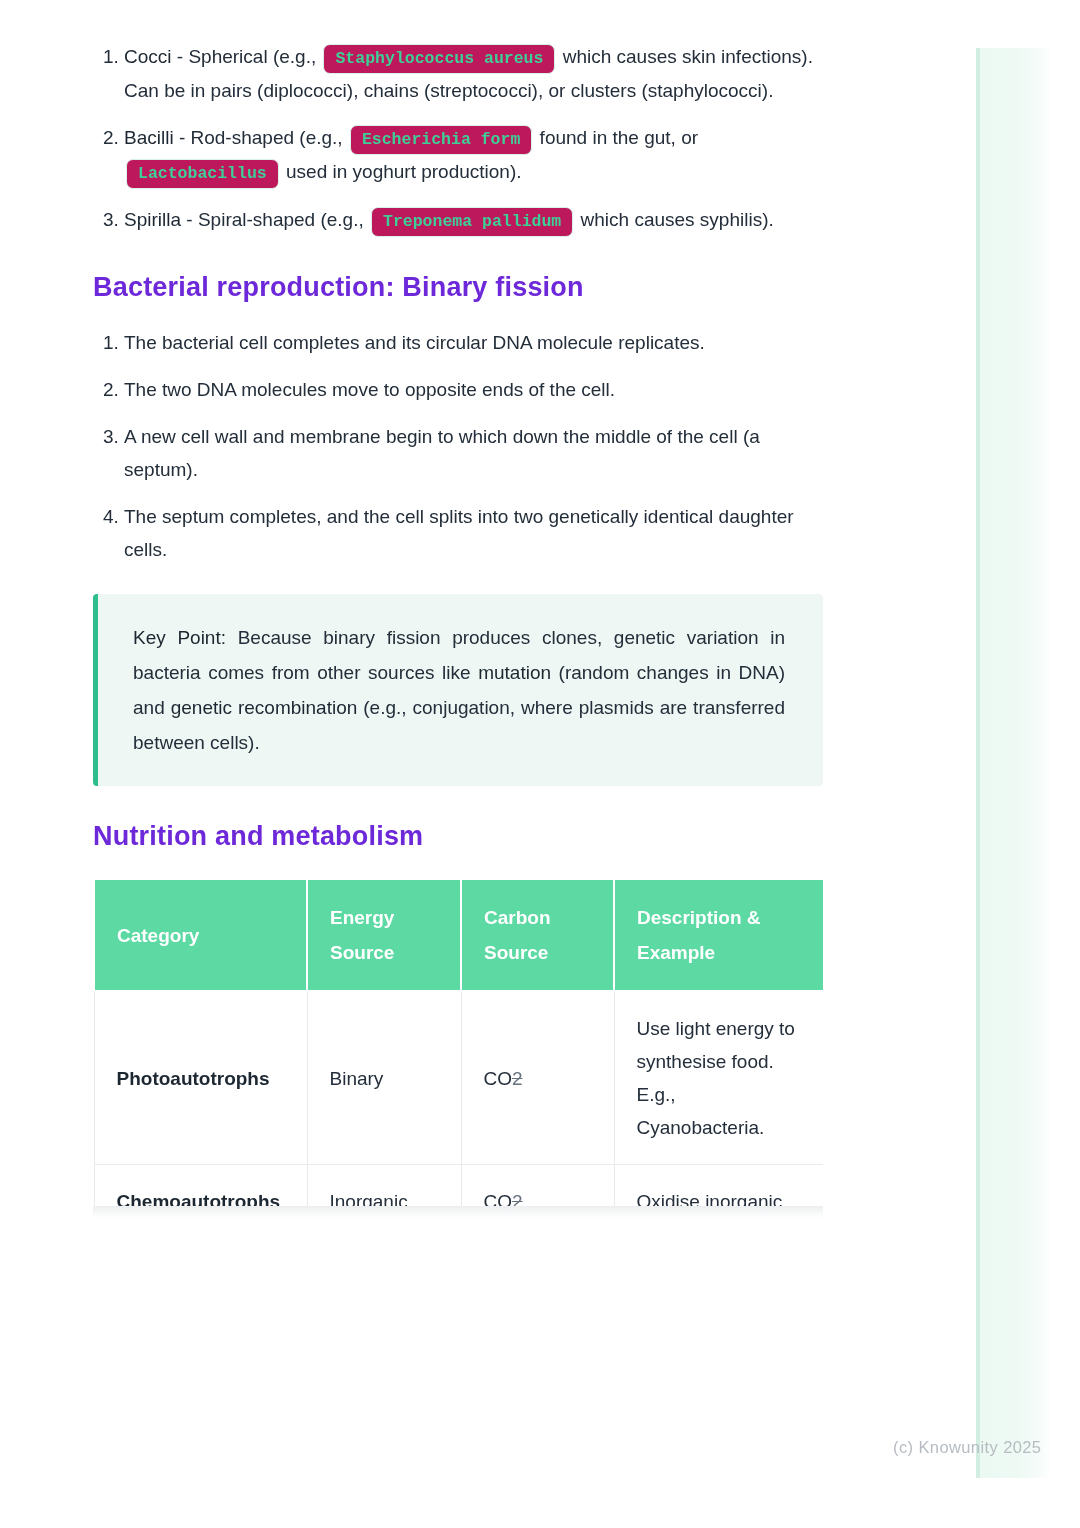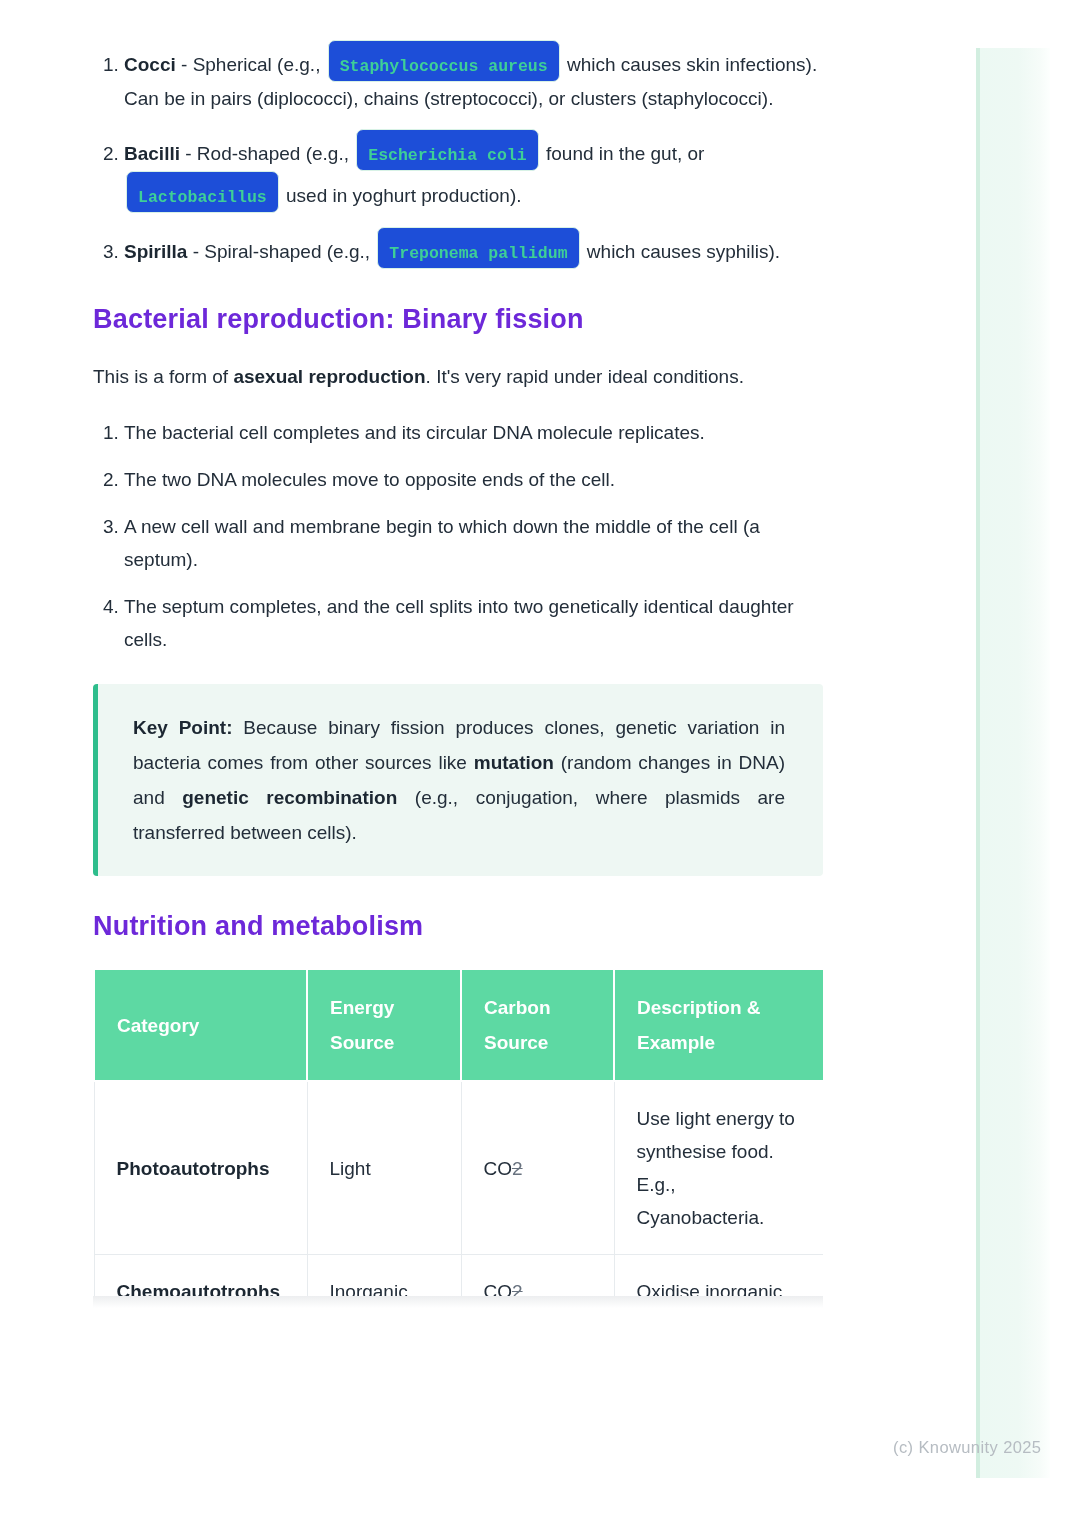--- a/index.html
+++ b/index.html
@@ -17,30 +17,30 @@
     background:linear-gradient(to right,#ecf9f3 0%,#eef9f4 55%,#f6fcf9 85%,#fdfffe 100%);
     border-left:4px solid #d2eee0;
     z-index:0;
   }
   .content{position:absolute;left:93px;top:40px;width:730px;z-index:1;}
 
   
   ol.num-list{margin:0;padding:0 0 0 31px;font-size:19px;line-height:33px;}
   ol.num-list li{margin:0 0 14px 0;}
   ol.num-list li:last-child{margin-bottom:0;}
-  .seg-bold{font-weight:700;color:#1c2732;}
+  .seg-bold{font-weight:400;color:#1c2732;}
 
   
   .code-badge{
     display:inline-block;
     font-family:"Liberation Mono","DejaVu Sans Mono",monospace;
     font-weight:700;font-size:16.5px;line-height:21px;
-    color:#3ecf97;background:#1d4ed8;
+    color:#3ecf97;background:#be185d;
     border:1.5px solid #d8f2e6;border-radius:7px;
-    padding:15px 11px 4px;margin:0 2px;
+    padding:3px 11px 4px;margin:0 2px;
     white-space:nowrap;vertical-align:baseline;
   }
 
   .heading{
     margin:34px 0 0 0;
     font-size:27px;line-height:32px;font-weight:700;
     color:#6d28d9;letter-spacing:.2px;
   }
   .para{margin:25px 0 0 0;font-size:19px;line-height:33px;}
   .steps{margin-top:23px !important;}
@@ -95,27 +95,26 @@
 </head>
 <body>
 
 <div class="page">
   <div class="side-strip"></div>
 
   <main class="content">
 
     <ol class="num-list">
         <li><strong class="seg-bold">Cocci</strong><span> - Spherical (e.g., </span><span class="code-badge">Staphylococcus aureus</span><span> which causes skin infections). Can be in pairs (diplococci), chains (streptococci), or clusters (staphylococci).</span></li>
-        <li><strong class="seg-bold">Bacilli</strong><span> - Rod-shaped (e.g., </span><span class="code-badge">Escherichia coli</span><span> found in the gut, or </span><span class="code-badge">Lactobacillus</span><span> used in yoghurt production).</span></li>
+        <li><strong class="seg-bold">Bacilli</strong><span> - Rod-shaped (e.g., </span><span class="code-badge">Escherichia form</span><span> found in the gut, or </span><span class="code-badge">Lactobacillus</span><span> used in yoghurt production).</span></li>
         <li><strong class="seg-bold">Spirilla</strong><span> - Spiral-shaped (e.g., </span><span class="code-badge">Treponema pallidum</span><span> which causes syphilis).</span></li>
       </ol>
 
     <h2 class="heading">Bacterial reproduction: Binary fission</h2>
 
-    <p class="para"><span>This is a form of </span><strong class="seg-bold">asexual reproduction</strong><span>. It's very rapid under ideal conditions.</span></p>
 
     <ol class="num-list steps">
         <li>The bacterial cell completes and its circular DNA molecule replicates.</li>
         <li>The two DNA molecules move to opposite ends of the cell.</li>
         <li>A new cell wall and membrane begin to which down the middle of the cell (a septum).</li>
         <li>The septum completes, and the cell splits into two genetically identical daughter cells.</li>
       </ol>
 
     <aside class="keypoint">
       <p class="keypoint-text"><strong class="seg-bold">Key Point:</strong><span> Because binary fission produces clones, genetic variation in bacteria comes from other sources like </span><strong class="seg-bold">mutation</strong><span> (random changes in DNA) and </span><strong class="seg-bold">genetic recombination</strong><span> (e.g., conjugation, where plasmids are transferred between cells).</span></p>
@@ -136,21 +135,21 @@
             <tr>
               <th>Category</th>
               <th>Energy Source</th>
               <th>Carbon Source</th>
               <th>Description &amp; Example</th>
             </tr>
           </thead>
           <tbody>
             <tr class="row-1">
               <td><strong class="cell-bold">Photoautotrophs</strong></td>
-              <td><span>Light</span></td>
+              <td><span>Binary</span></td>
               <td><span>CO</span><span class="strike">2</span></td>
               <td><span>Use light energy to synthesise food. E.g., Cyanobacteria.</span></td>
             </tr>
             <tr class="row-2">
               <td><strong class="cell-bold">Chemoautotrophs</strong></td>
               <td><span>Inorganic Chemicals</span></td>
               <td><span>CO</span><span class="strike">2</span></td>
               <td><span>Oxidise inorganic compounds (like sulfur or ammonia)</span></td>
             </tr>
             <tr class="cut-row">

